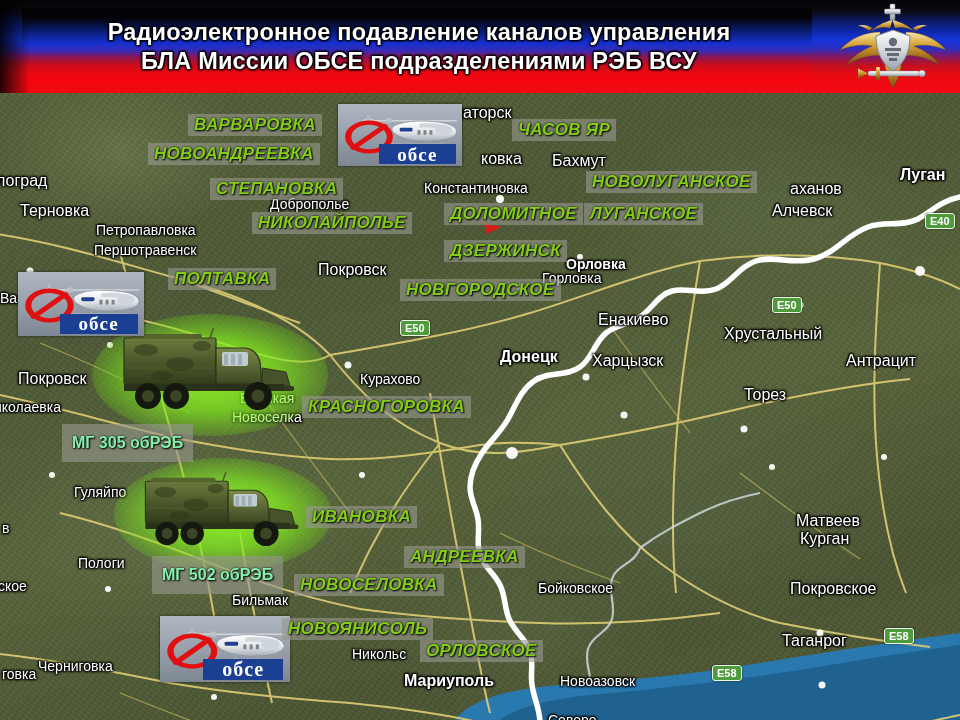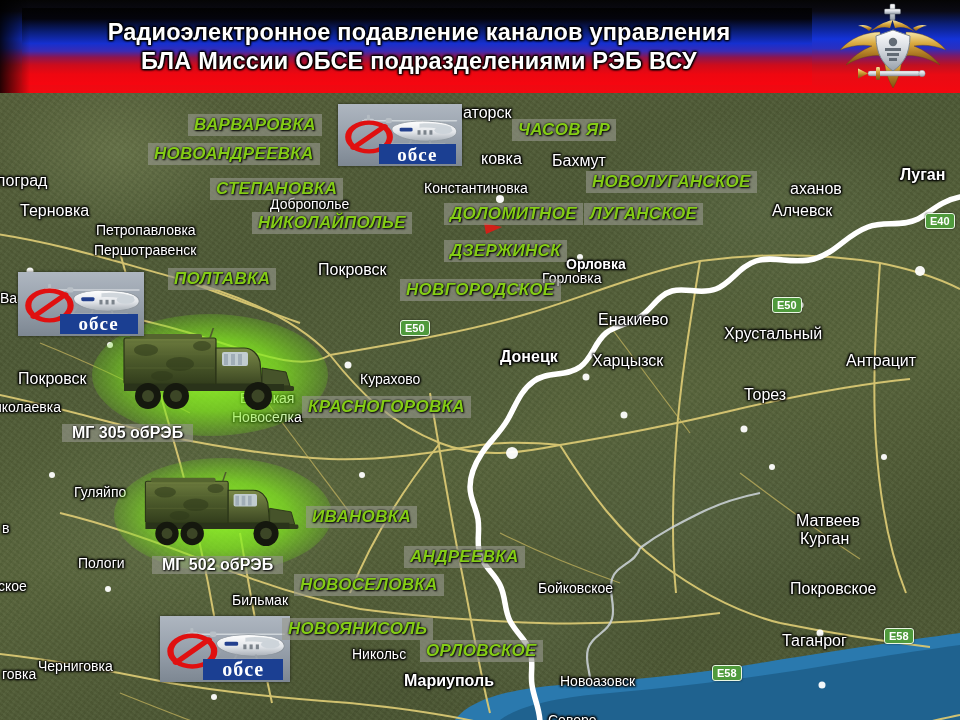--- a/index.html
+++ b/index.html
@@ -56,22 +56,22 @@
   .eroad{position:absolute;background:#4f9a3c;border:1px solid #eaf7e4;border-radius:3px;
     color:#fff;font-size:11px;font-weight:bold;padding:1px 4px;white-space:nowrap;
     box-shadow:0 0 2px rgba(0,0,0,.7);}
 
   
   .ylab{position:absolute;color:#84cc16;font-weight:bold;font-style:italic;font-size:17px;
     white-space:nowrap;padding:1px 6px;background:rgba(150,152,140,.62);
     text-shadow:1px 1px 2px #000,0 0 2px #000;letter-spacing:.3px;}
 
   
-  .unitlab{position:absolute;color:#ffffff;font-weight:bold;font-size:16px;white-space:nowrap;
-    padding:0 10px;background:rgba(150,152,140,.62);
+  .unitlab{position:absolute;color:#86efac;font-weight:bold;font-size:16px;white-space:nowrap;
+    padding:10px 10px;background:rgba(150,152,140,.62);
     text-shadow:1px 1px 2px #000,0 0 2px #000;}
 
   
   .osce{position:absolute;overflow:hidden;
     background:linear-gradient(to bottom,#aeb6c0 0%,#9aa3ae 45%,#7d8792 100%);
     box-shadow:0 0 3px rgba(0,0,0,.6);}
   .osce .heli{position:absolute;right:2%;top:12%;width:80%;height:62%;}
   .osce .noentry{position:absolute;left:4%;top:24%;width:42%;height:58%;}
   .osce .logo{position:absolute;left:33%;bottom:3%;width:62%;height:32%;
     background:#1b3f92;display:flex;align-items:center;justify-content:center;}

